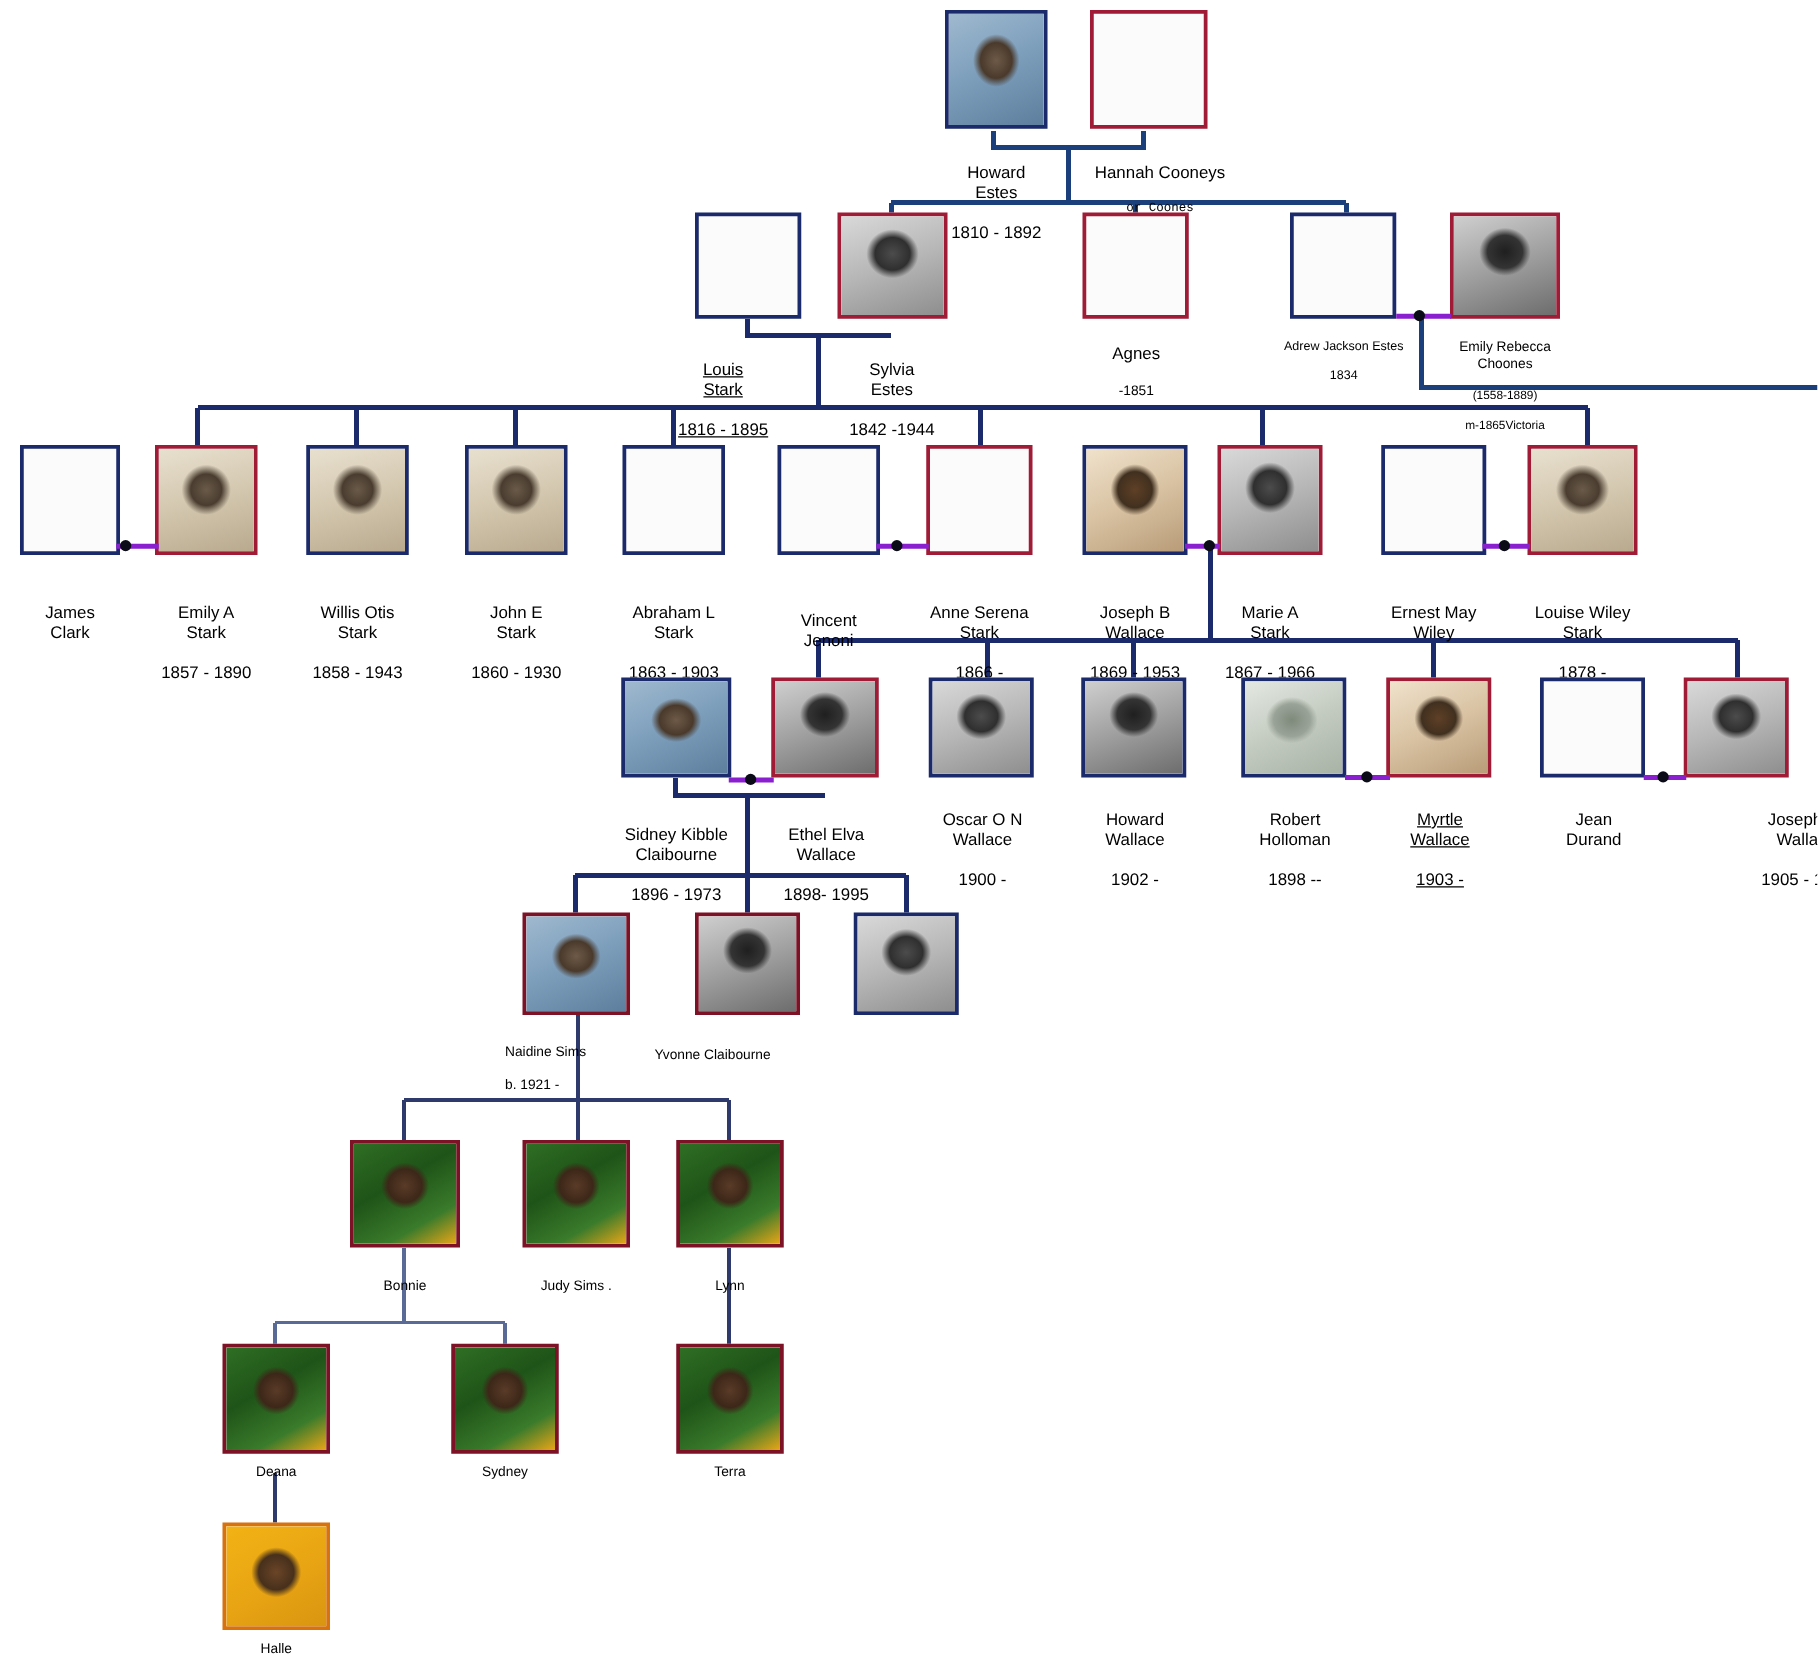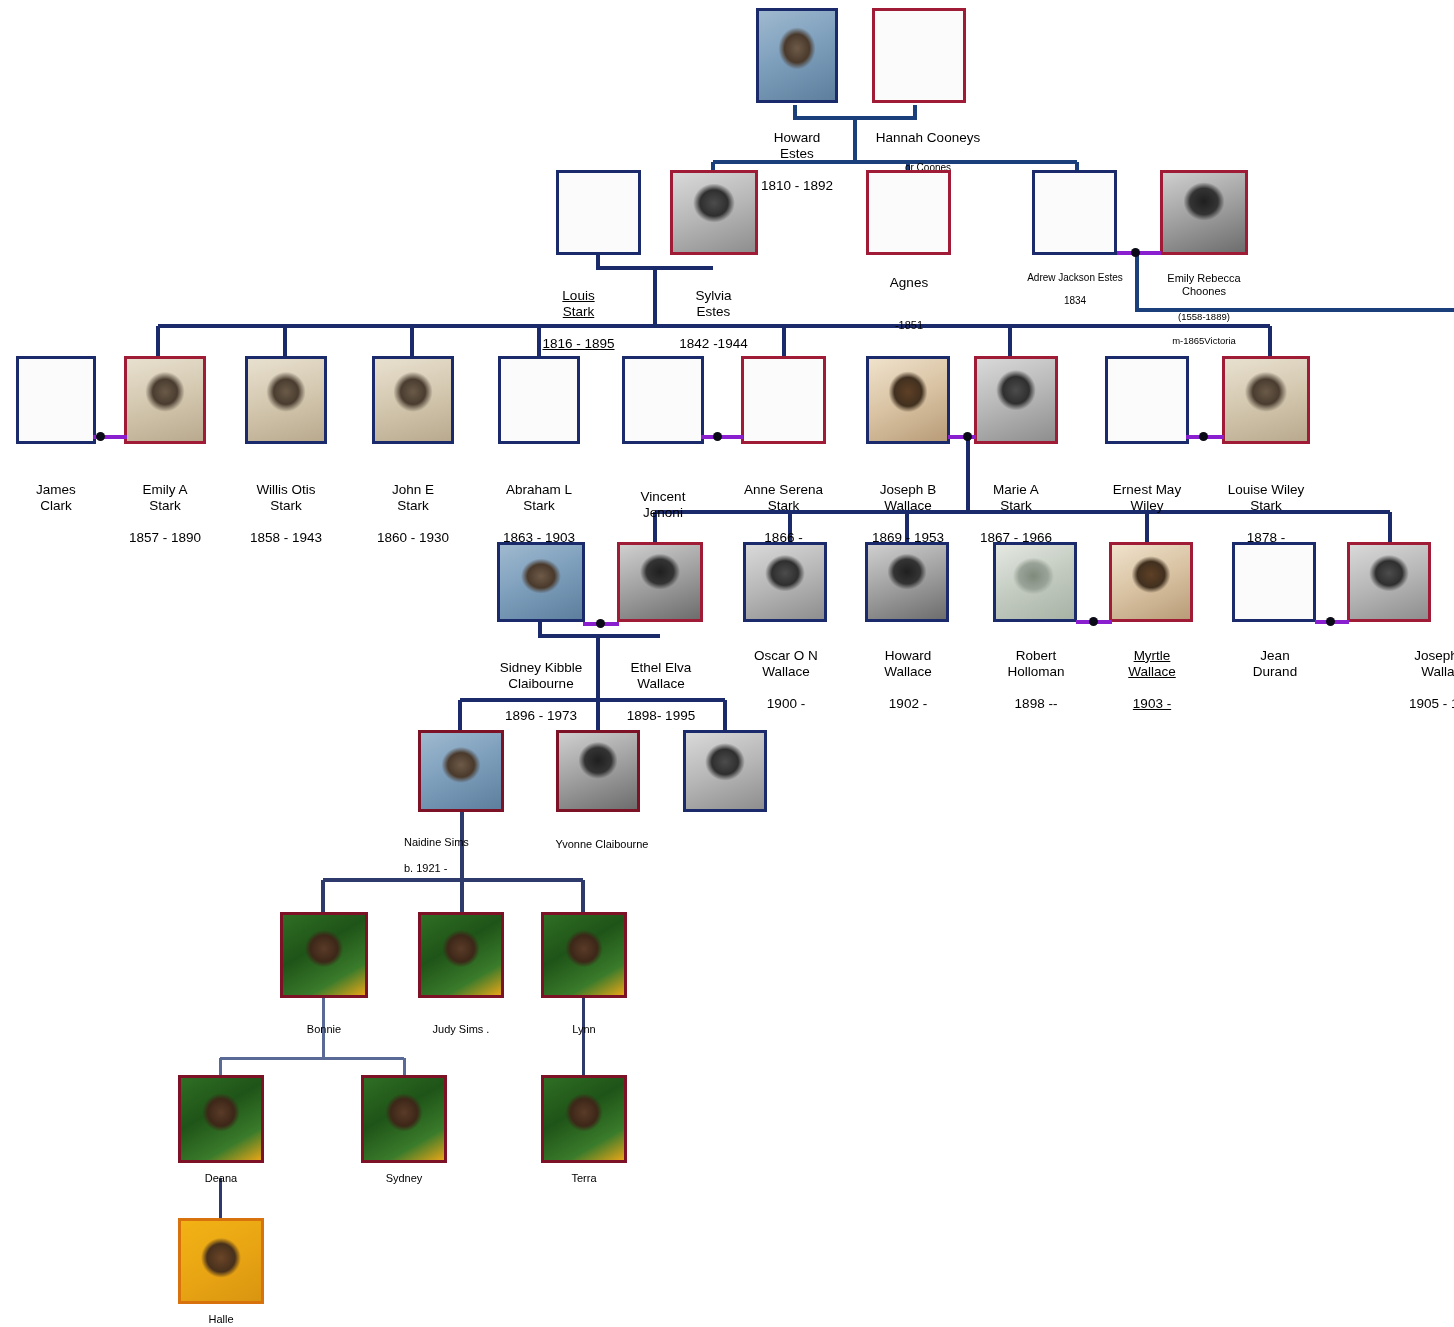--- a/index.html
+++ b/index.html
@@ -211,21 +211,21 @@
     <span class="nm">Howard
 Estes</span>
     <span class="dt">1810 - 1892</span>
   </div>
 
   <div class="person" style="left:872px;top:8px;">
     <div class="pbox female empty" style="width:94px;height:95px;"></div>
   </div>
   <div class="cap sz13" style="left:858px;top:114px;width:140px;">
     <span class="nm">Hannah Cooneys</span>
-    <span class="dt sz10" style="font-size:10px;">or Coones</span>
+    <span class="dt sz10" style="font-size:10px;font-family:Liberation Mono, monospace;">or Coones</span>
     <span class="dt" style="font-size:12px;">1820 -</span>
   </div>
 
   <div class="person" style="left:556px;top:170px;">
     <div class="pbox empty" style="width:85px;height:85px;"></div>
   </div>
   <div class="cap sz13" style="left:522px;top:272px;width:113px;text-decoration:underline;">
     <span class="nm">Louis
 Stark</span>
     <span class="dt">1816 - 1895</span>
@@ -240,21 +240,21 @@
     <span class="nm">Sylvia
 Estes</span>
     <span class="dt">1842 -1944</span>
   </div>
 
   <div class="person" style="left:866px;top:170px;">
     <div class="pbox female empty" style="width:85px;height:85px;"></div>
   </div>
   <div class="cap sz13" style="left:853px;top:259px;width:112px;">
     <span class="nm">Agnes</span>
-    <span class="dt sz11" style="font-size:11px;display:block;margin-top:12px;">-1851</span>
+    <span class="dt sz11" style="font-size:11px;display:block;">-1851</span>
   </div>
 
   <div class="person" style="left:1032px;top:170px;">
     <div class="pbox empty" style="width:85px;height:85px;"></div>
   </div>
   <div class="cap sz10" style="left:1013px;top:260px;width:124px;">
     <span class="nm">Adrew Jackson Estes</span>
     <span class="dt">1834</span>
   </div>
 
@@ -488,21 +488,21 @@
   <div class="cap sz11 left" style="left:404px;top:823px;width:120px;">
     <span class="nm">Naidine   Sims</span>
     <span class="dt">b. 1921        -</span>
   </div>
 
   <div class="person" style="left:556px;top:730px;">
     <div class="pbox maroon" style="width:84px;height:82px;">
       <div class="photo ph-darkgray"></div>
     </div>
   </div>
-  <div class="cap sz11" style="left:532px;top:825px;width:140px;">
+  <div class="cap sz11" style="left:500px;top:825px;width:140px;">
     <span class="nm">Yvonne Claibourne</span>
   </div>
 
   <div class="person" style="left:683px;top:730px;">
     <div class="pbox" style="width:84px;height:82px;">
       <div class="photo ph-gray"></div>
     </div>
   </div>
 
   <div class="person" style="left:280px;top:912px;">

